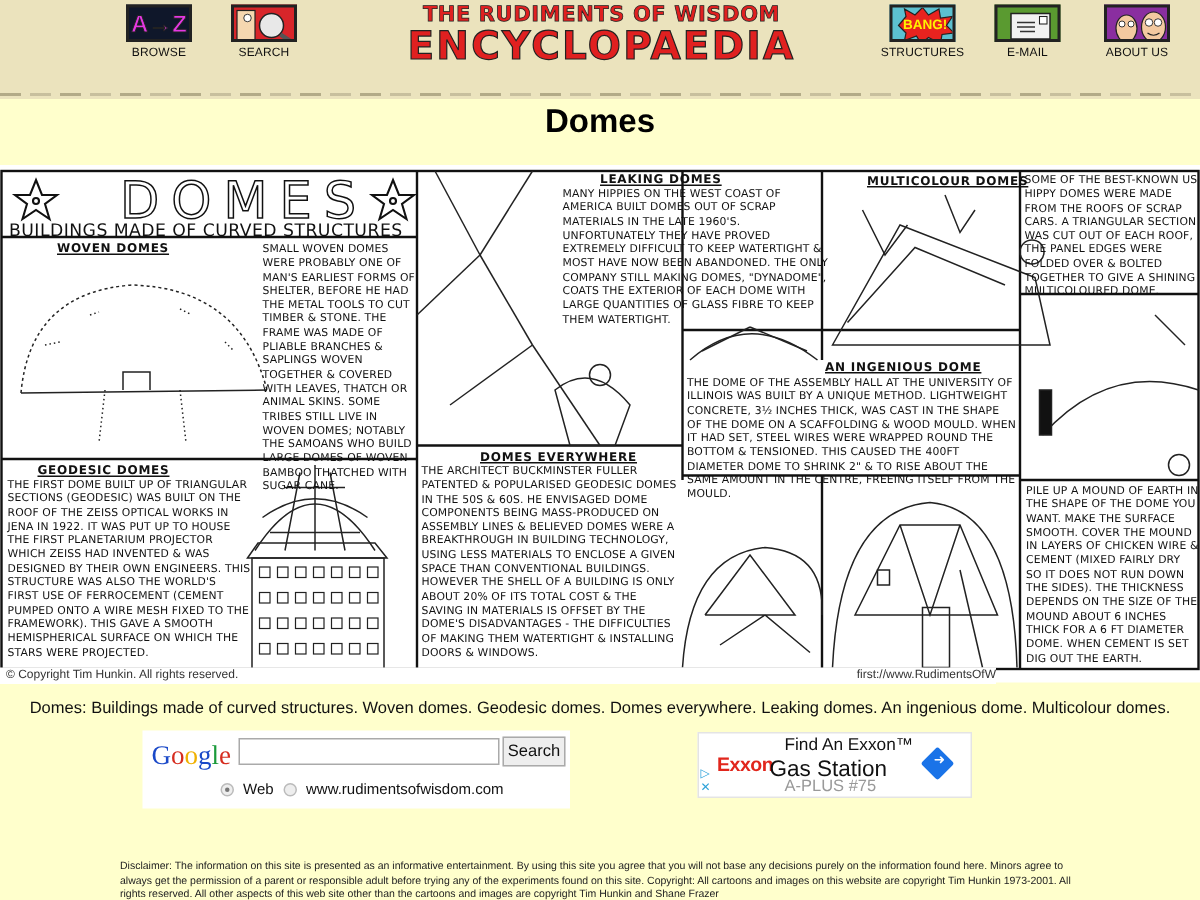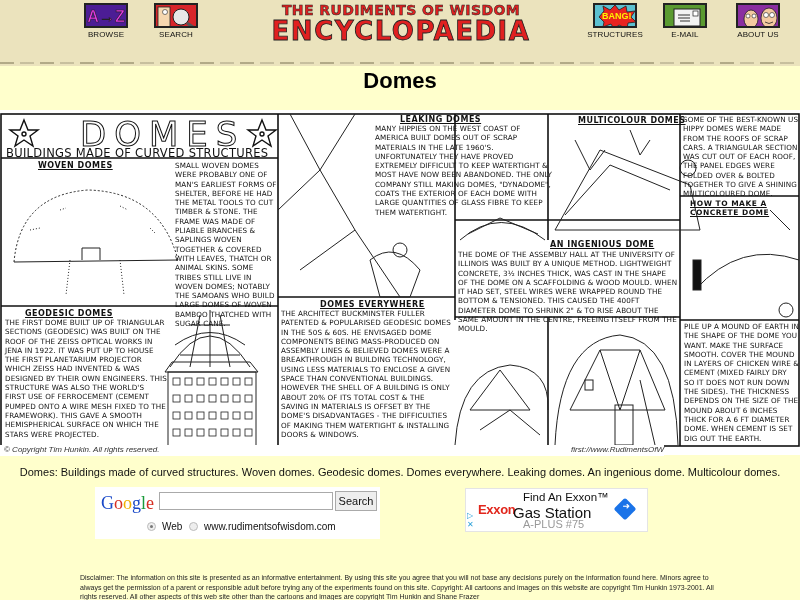--- a/index.html
+++ b/index.html
@@ -55,21 +55,21 @@
   .ctext {
     position: absolute; font-family: "DejaVu Sans", sans-serif; font-size: 7.2px;
     line-height: 9.3px; color: #111; text-transform: uppercase; letter-spacing: .1px;
   }
   .chead {
     position: absolute; font-family: "DejaVu Sans", sans-serif; font-size: 8px; font-weight: bold;
     text-decoration: underline; color: #111; text-transform: uppercase; letter-spacing: .5px;
   }
   .copyright-bar {
     position: absolute; left: 0; top: 445px; width: 664px; height: 11px;
-    background: #fff; font-size: 8px; color: #333; font-style: italic;
+    background: #fff; font-size: 8px; color: #333;
   }
   .copyright-bar .left { position: absolute; left: 4px; top: 0; }
   .copyright-bar .right { position: absolute; right: 0; top: 0; }
   .summary {
     position: absolute; top: 466px; left: 0; width: 800px; text-align: center;
     font-size: 11px; color: #111;
   }
   .gsearch {
     position: absolute; left: 95px; top: 487px; width: 285px; height: 52px;
     background: #fff;
@@ -101,21 +101,21 @@
   .disclaimer {
     position: absolute; left: 80px; top: 573px; width: 640px;
     font-size: 7px; line-height: 9.5px; color: #222;
   }
 </style>
 </head>
 <body>
 
 <div class="header">
   <div class="nav-item" style="left:71px">
-    <span class="ico" style="background:#4c1d95">
+    <span class="ico" style="background:#0f172a">
       <span style="display:block;font-weight:bold;font-size:16px;color:#e438e4;line-height:23px;-webkit-text-stroke:.6px #222">A→Z</span>
     </span>
     <span class="lbl">BROWSE</span>
   </div>
   <div class="nav-item" style="left:141px">
     <span class="ico" style="background:#d8252a">
       <svg width="44" height="25" viewBox="0 0 44 25">
         <rect x="2" y="2" width="12" height="21" fill="#f5d7b0" stroke="#222" stroke-width=".8"></rect>
         <circle cx="9" cy="7" r="2.5" fill="#fff" stroke="#222" stroke-width=".6"></circle>
         <circle cx="25" cy="12" r="8" fill="#e8e8e8" stroke="#222" stroke-width="1"></circle>
@@ -297,21 +297,20 @@
 
   <div class="chead" style="left:38px;top:51px">WOVEN DOMES</div>
   <div class="ctext" style="left:175px;top:51px;width:102px">Small woven domes were probably one of man's earliest forms of shelter, before he had the metal tools to cut timber &amp; stone. The frame was made of pliable branches &amp; saplings woven together &amp; covered with leaves, thatch or animal skins. Some tribes still live in woven domes; notably the Samoans who build large domes of woven bamboo thatched with sugar cane.</div>
 
   <div class="chead" style="left:400px;top:5px">LEAKING DOMES</div>
   <div class="ctext" style="left:375px;top:14px;width:178px">Many hippies on the west coast of America built domes out of scrap materials in the late 1960's. Unfortunately they have proved extremely difficult to keep watertight &amp; most have now been abandoned. The only company still making domes, "Dynadome", coats the exterior of each dome with large quantities of glass fibre to keep them watertight.</div>
 
   <div class="chead" style="left:578px;top:6px">MULTICOLOUR DOMES</div>
   <div class="ctext" style="left:683px;top:5px;width:116px">Some of the best-known US hippy domes were made from the roofs of scrap cars. A triangular section was cut out of each roof, the panel edges were folded over &amp; bolted together to give a shining multicoloured dome.</div>
 
-  <div class="chead" style="left:690px;top:89px;font-size:7.5px">HOW TO MAKE A CONCRETE DOME</div>
   <div class="ctext" style="left:684px;top:212px;width:115px">Pile up a mound of earth in the shape of the dome you want. Make the surface smooth. Cover the mound in layers of chicken wire &amp; cement (mixed fairly dry so it does not run down the sides). The thickness depends on the size of the mound about 6 inches thick for a 6 ft diameter dome. When cement is set dig out the earth.</div>
 
   <div class="chead" style="left:550px;top:130px">AN INGENIOUS DOME</div>
   <div class="ctext" style="left:458px;top:140px;width:220px">The dome of the assembly hall at the University of Illinois was built by a unique method. Lightweight concrete, 3½ inches thick, was cast in the shape of the dome on a scaffolding &amp; wood mould. When it had set, steel wires were wrapped round the bottom &amp; tensioned. This caused the 400ft diameter dome to shrink 2" &amp; to rise about the same amount in the centre, freeing itself from the mould.</div>
 
   <div class="chead" style="left:25px;top:199px">GEODESIC DOMES</div>
   <div class="ctext" style="left:5px;top:208px;width:162px">The first dome built up of triangular sections (geodesic) was built on the roof of the Zeiss optical works in Jena in 1922. It was put up to house the first planetarium projector which Zeiss had invented &amp; was designed by their own engineers. This structure was also the world's first use of ferrocement (cement pumped onto a wire mesh fixed to the framework). This gave a smooth hemispherical surface on which the stars were projected.</div>
 
   <div class="chead" style="left:320px;top:190px">DOMES EVERYWHERE</div>
   <div class="ctext" style="left:281px;top:199px;width:172px">The architect Buckminster Fuller patented &amp; popularised geodesic domes in the 50s &amp; 60s. He envisaged dome components being mass-produced on assembly lines &amp; believed domes were a breakthrough in building technology, using less materials to enclose a given space than conventional buildings. However the shell of a building is only about 20% of its total cost &amp; the saving in materials is offset by the dome's disadvantages - the difficulties of making them watertight &amp; installing doors &amp; windows.</div>

